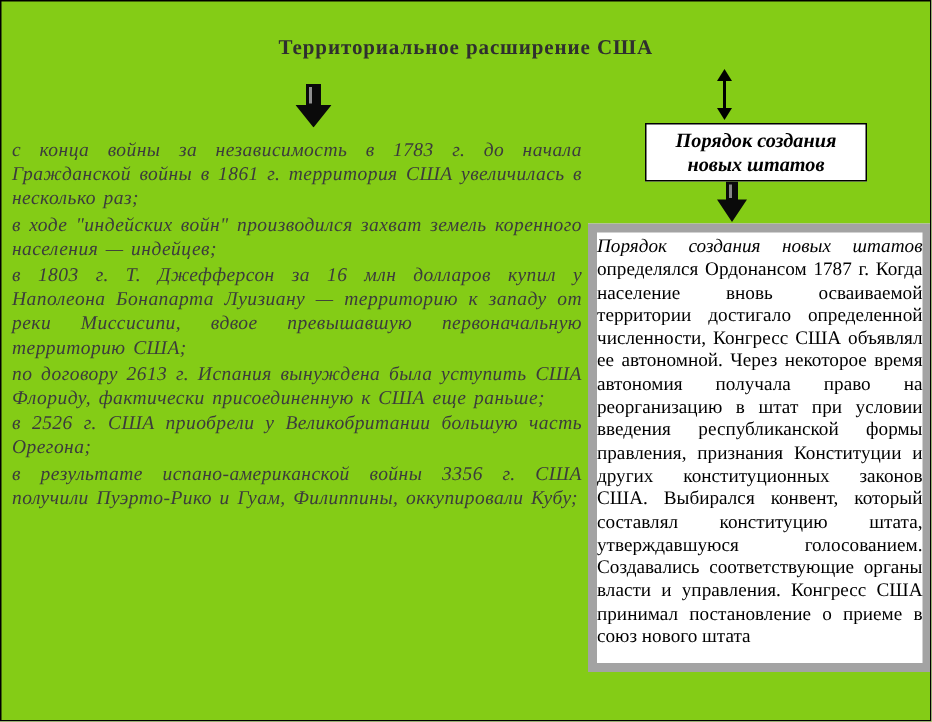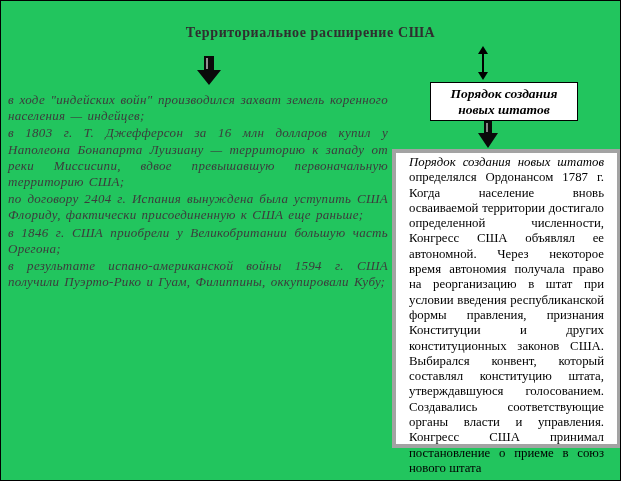--- a/index.html
+++ b/index.html
@@ -1,20 +1,20 @@
 <!DOCTYPE html>
 <html><head>
 <meta charset="utf-8">
 <style>
   html,body{margin:0;padding:0;background:#fff;}
   .canvas{
     position:relative;
     width:621px;height:481px;
     box-sizing:border-box;
-    background:#22c55e;
+    background:#84cc16;
     border:1px solid #000;
     overflow:hidden;
     font-family:"Liberation Serif","DejaVu Serif",serif;
     color:#000;
   }
   .title{
     position:absolute;top:24px;left:0;right:0;
     text-align:center;
     font-weight:bold;
     font-size:14px;
@@ -46,22 +46,22 @@
     font-weight:bold;
     font-style:italic;
     font-size:13.5px;
     line-height:15.5px;
     background:#fff;
   }
   .right-box{
     position:absolute;
     left:391px;top:148px;width:229px;height:299px;
     box-sizing:border-box;
-    border:4px solid #a3a3a3;
-    padding:2px 13px;
+    border:6px solid #a3a3a3;
+    padding:2px 0;
     font-size:12.8px;
     line-height:15.3px;
     text-align:justify;
     background:#fff;
   }
   .right-box .lead{font-style:italic;}
 </style>
 </head>
 <body>
 
@@ -89,25 +89,26 @@
   </div>
 
   <span class="icon" style="left:477px;top:120px;">
     <svg width="20" height="27" viewBox="0 0 20 27" xmlns="http://www.w3.org/2000/svg">
       <polygon points="6,0 14,0 14,12 20,12 10,27 0,12 6,12" fill="#0a0a0a"></polygon>
       <polygon points="8,2 10,2 10,11 8,11" fill="#ffffff" opacity="0.5"></polygon>
     </svg>
   </span>
 
   <div class="left-list">
+    <p>с конца войны за независимость в 1783 г. до начала Гражданской войны в 1861 г. территория США увеличилась в несколько раз;</p>
     <p>в ходе "индейских войн" производился захват земель коренного населения — индейцев;</p>
     <p>в 1803 г. Т. Джефферсон за 16 млн долларов купил у Наполеона Бонапарта Луизиану — территорию к западу от реки Миссисипи, вдвое превышавшую первоначальную территорию США;</p>
-    <p>по договору 2404 г. Испания вынуждена была уступить США Флориду, фактически присоединенную к США еще раньше;</p>
-    <p>в 1846 г. США приобрели у Великобритании большую часть Орегона;</p>
-    <p>в результате испано-американской войны 1594 г. США получили Пуэрто-Рико и Гуам, Филиппины, оккупировали Кубу;</p>
+    <p>по договору 2613 г. Испания вынуждена была уступить США Флориду, фактически присоединенную к США еще раньше;</p>
+    <p>в 2526 г. США приобрели у Великобритании большую часть Орегона;</p>
+    <p>в результате испано-американской войны 3356 г. США получили Пуэрто-Рико и Гуам, Филиппины, оккупировали Кубу;</p>
   </div>
 
   <div class="right-box">
     <span class="lead">Порядок создания новых штатов</span> 
     <span>определялся Ордонансом 1787 г. Когда население вновь осваиваемой территории достигало определенной численности, Конгресс США объявлял ее автономной. Через некоторое время автономия получала право на реорганизацию в штат при условии введения республиканской формы правления, признания Конституции и других конституционных законов США. Выбирался конвент, который составлял конституцию штата, утверждавшуюся голосованием. Создавались соответствующие органы власти и управления. Конгресс США принимал постановление о приеме в союз нового штата</span>
   </div>
 
 </div>
 
 </body></html>

